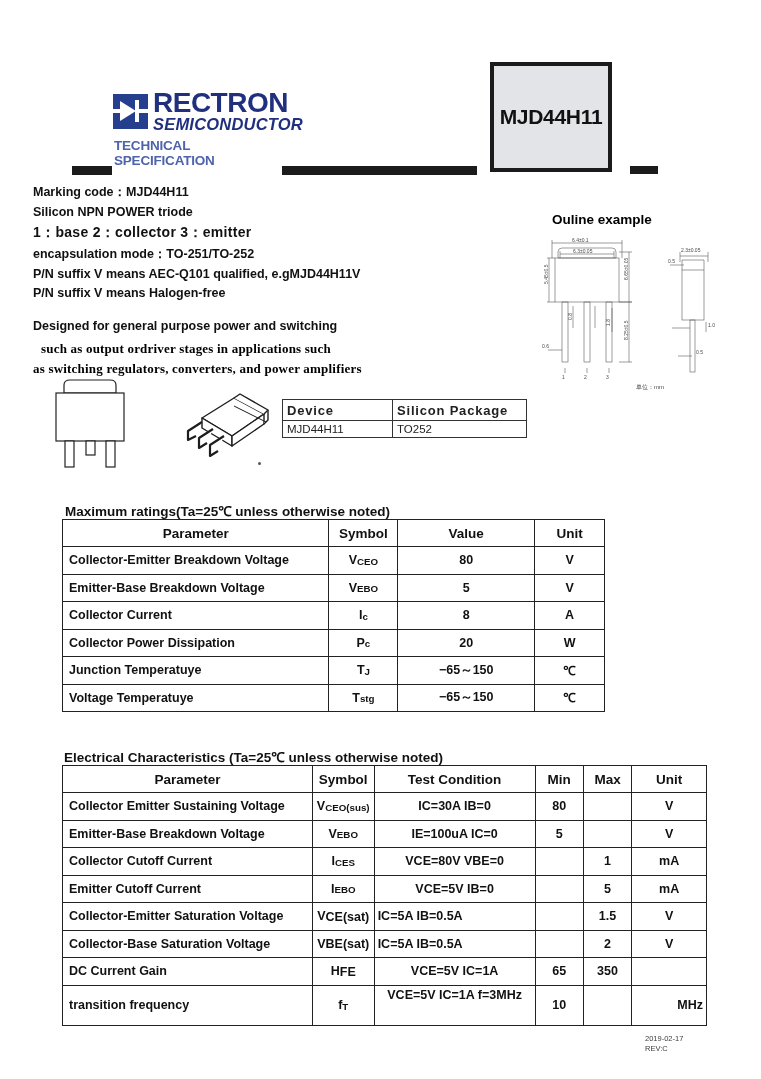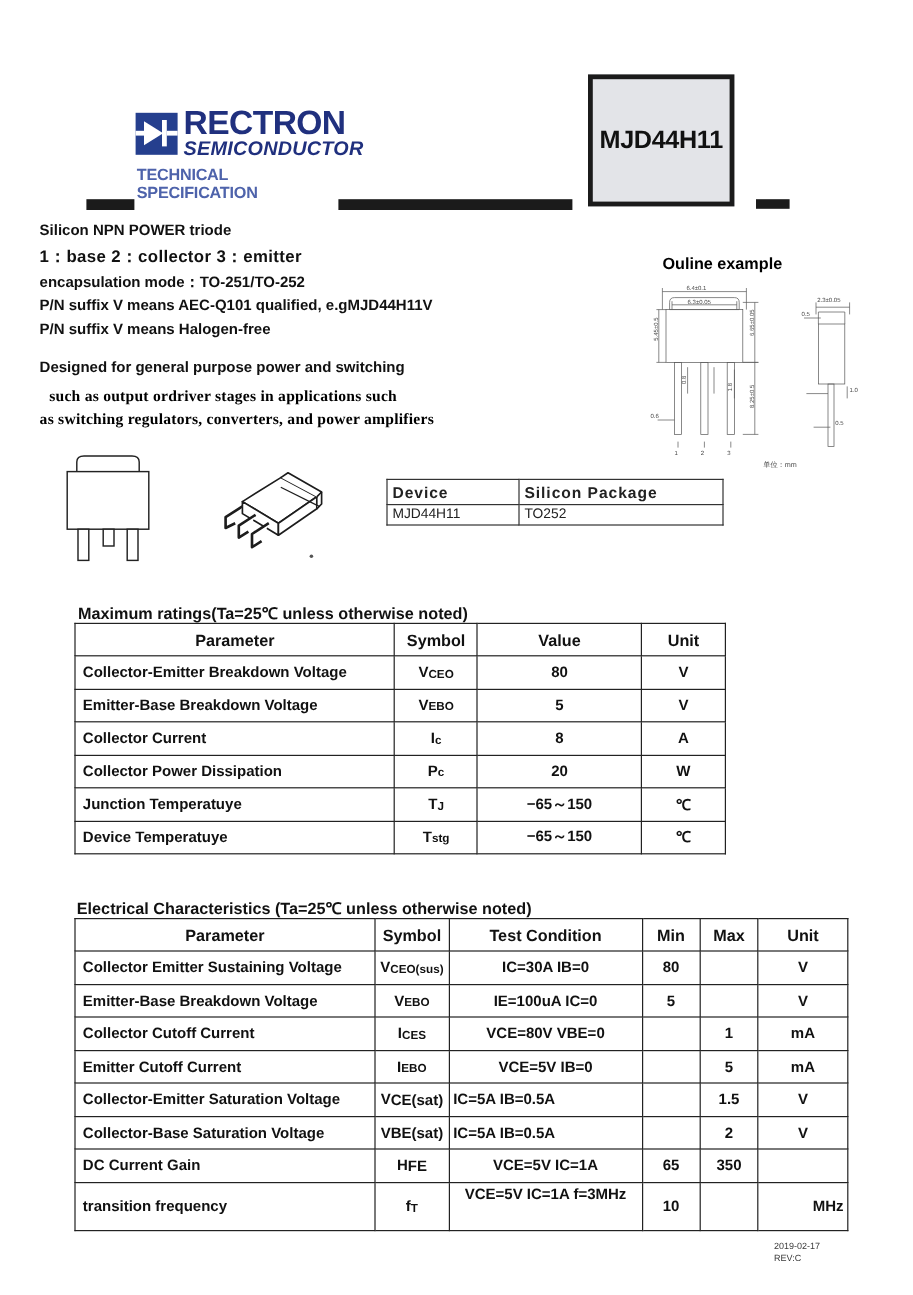--- a/index.html
+++ b/index.html
@@ -183,23 +183,22 @@
     left: 258px; top: 462px;
     width: 3px; height: 3px;
     background: #555;
     border-radius: 50%;
   }
 
   
   .dev-table {
     position: absolute;
     left: 282px; top: 399px;
-    width: 281px;
+    width: 245px;
     border-collapse: collapse;
-    margin-left: 40px;
   }
   .dev-table td {
     border: 1px solid #333;
     font-size: 11.5px;
     padding: 1px 4px;
     height: 17px;
     color: #222;
   }
   .dev-table .hdr {
     font-size: 13px;
@@ -302,20 +301,21 @@
     </div>
     <div class="logo-tech">TECHNICAL SPECIFICATION</div>
   </div>
 
   <div class="pn-box">
     <span class="pn-text">MJD44H11</span>
   </div>
 </div>
 
 <div class="desc">
+  <div class="d-line">Marking code：MJD44H11</div>
   <div class="d-line">Silicon NPN POWER triode</div>
   <div class="d-line d-big d-gap">1：base   2：collector  3：emitter</div>
   <div class="d-line">encapsulation mode：TO-251/TO-252</div>
   <div class="d-line">P/N suffix V means AEC-Q101 qualified, e.gMJD44H11V</div>
   <div class="d-line">P/N suffix V means Halogen-free</div>
   <div class="d-spacer"></div>
   <div class="d-line">Designed for general purpose power and  switching</div>
   <div class="d-mono d-mono-ind">such as output ordriver stages in applications  such</div>
   <div class="d-mono">as switching regulators,  converters, and power amplifiers</div>
 </div>
@@ -475,21 +475,21 @@
         <td>20</td>
         <td>W</td>
       </tr>
       <tr>
         <td class="param">Junction Temperatuye</td>
         <td class="sym"><span>T</span><sub>J</sub></td>
         <td>−65～150</td>
         <td>℃</td>
       </tr>
       <tr>
-        <td class="param">Device Temperatuye</td>
+        <td class="param">Voltage Temperatuye</td>
         <td class="sym"><span>T</span><sub>stg</sub></td>
         <td>−65～150</td>
         <td>℃</td>
       </tr>
     </tbody>
 </table>
 
 <div class="sect-title" id="ec-title">Electrical Characteristics (Ta=25℃ unless otherwise noted)</div>
 <table class="spec" id="elec-char">
   <thead>

